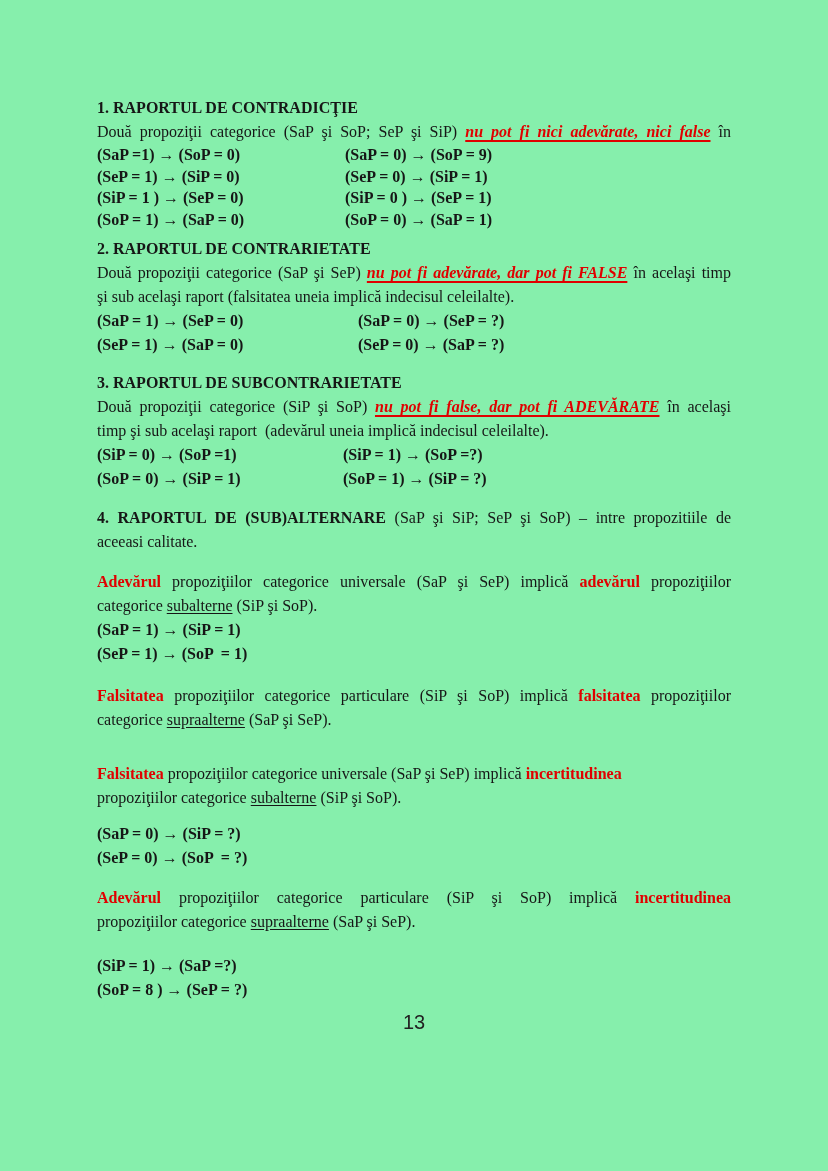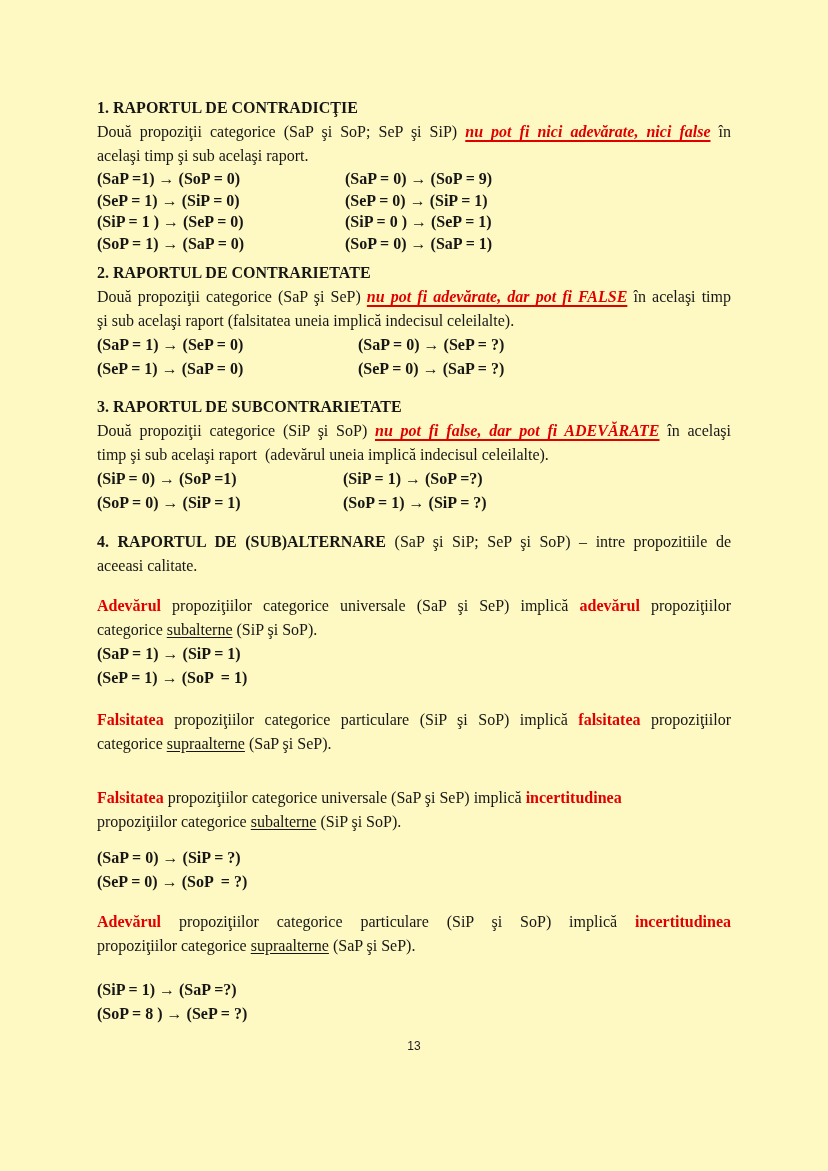--- a/index.html
+++ b/index.html
@@ -4,21 +4,21 @@
 <style>
   :root{
     --red:#e00000;
     --ink:#161616;
   }
   *{margin:0;padding:0;box-sizing:border-box;}
   html,body{background:#ffffff;}
   .page{
     position:relative;
     width:828px;height:1171px;
-    background:#fef9c3;
+    background:#86efac;
     padding:96px 97px 0 97px;
     font-family:"Liberation Serif","DejaVu Serif",serif;
     font-size:16px;
     color:var(--ink);
     overflow:hidden;
   }
   .h{font-weight:bold;line-height:24px;white-space:nowrap;}
   .para{}
   .line{line-height:24px;white-space:nowrap;}
   .line.j{text-align:justify;text-align-last:justify;white-space:normal;height:24px;overflow:visible;}
@@ -40,32 +40,31 @@
   .mt14{margin-top:14px;}
   .mt15{margin-top:15px;}
   .mt16{margin-top:16px;}
   .mt18{margin-top:18px;}
   .mt20{margin-top:20px;}
   .mt30{margin-top:30px;}
   .pageno{
     margin-top:10px;
     text-align:center;
     font-family:"Liberation Sans","DejaVu Sans",sans-serif;
-    font-size:12px;line-height:20px;color:#222;
+    font-size:20px;line-height:20px;color:#222;
   }
 </style>
 </head>
 <body>
 
 <div class="page">
 
   <div class="h">1. RAPORTUL DE CONTRADICŢIE</div>
   <div class="para">
       <div class="line j"><span class="seg-n">Două propoziţii categorice (SaP şi SoP; SeP şi SiP) </span><span class="seg-ri">nu pot fi nici adevărate, nici false</span><span class="seg-n"> în</span></div>
-      <div class="line"><span class="seg-n">acelaşi timp şi sub acelaşi raport.</span></div>
     </div>
   <div class="fgrid lh21 w1 mb7">
       <div class="frow">
         <span class="fcell fl">(SaP =1) → (SoP = 0)</span>
         <span class="fcell">(SaP = 0) → (SoP = 9)</span>
       </div>
       <div class="frow">
         <span class="fcell fl">(SeP = 1) → (SiP = 0)</span>
         <span class="fcell">(SeP = 0) → (SiP = 1)</span>
       </div>

